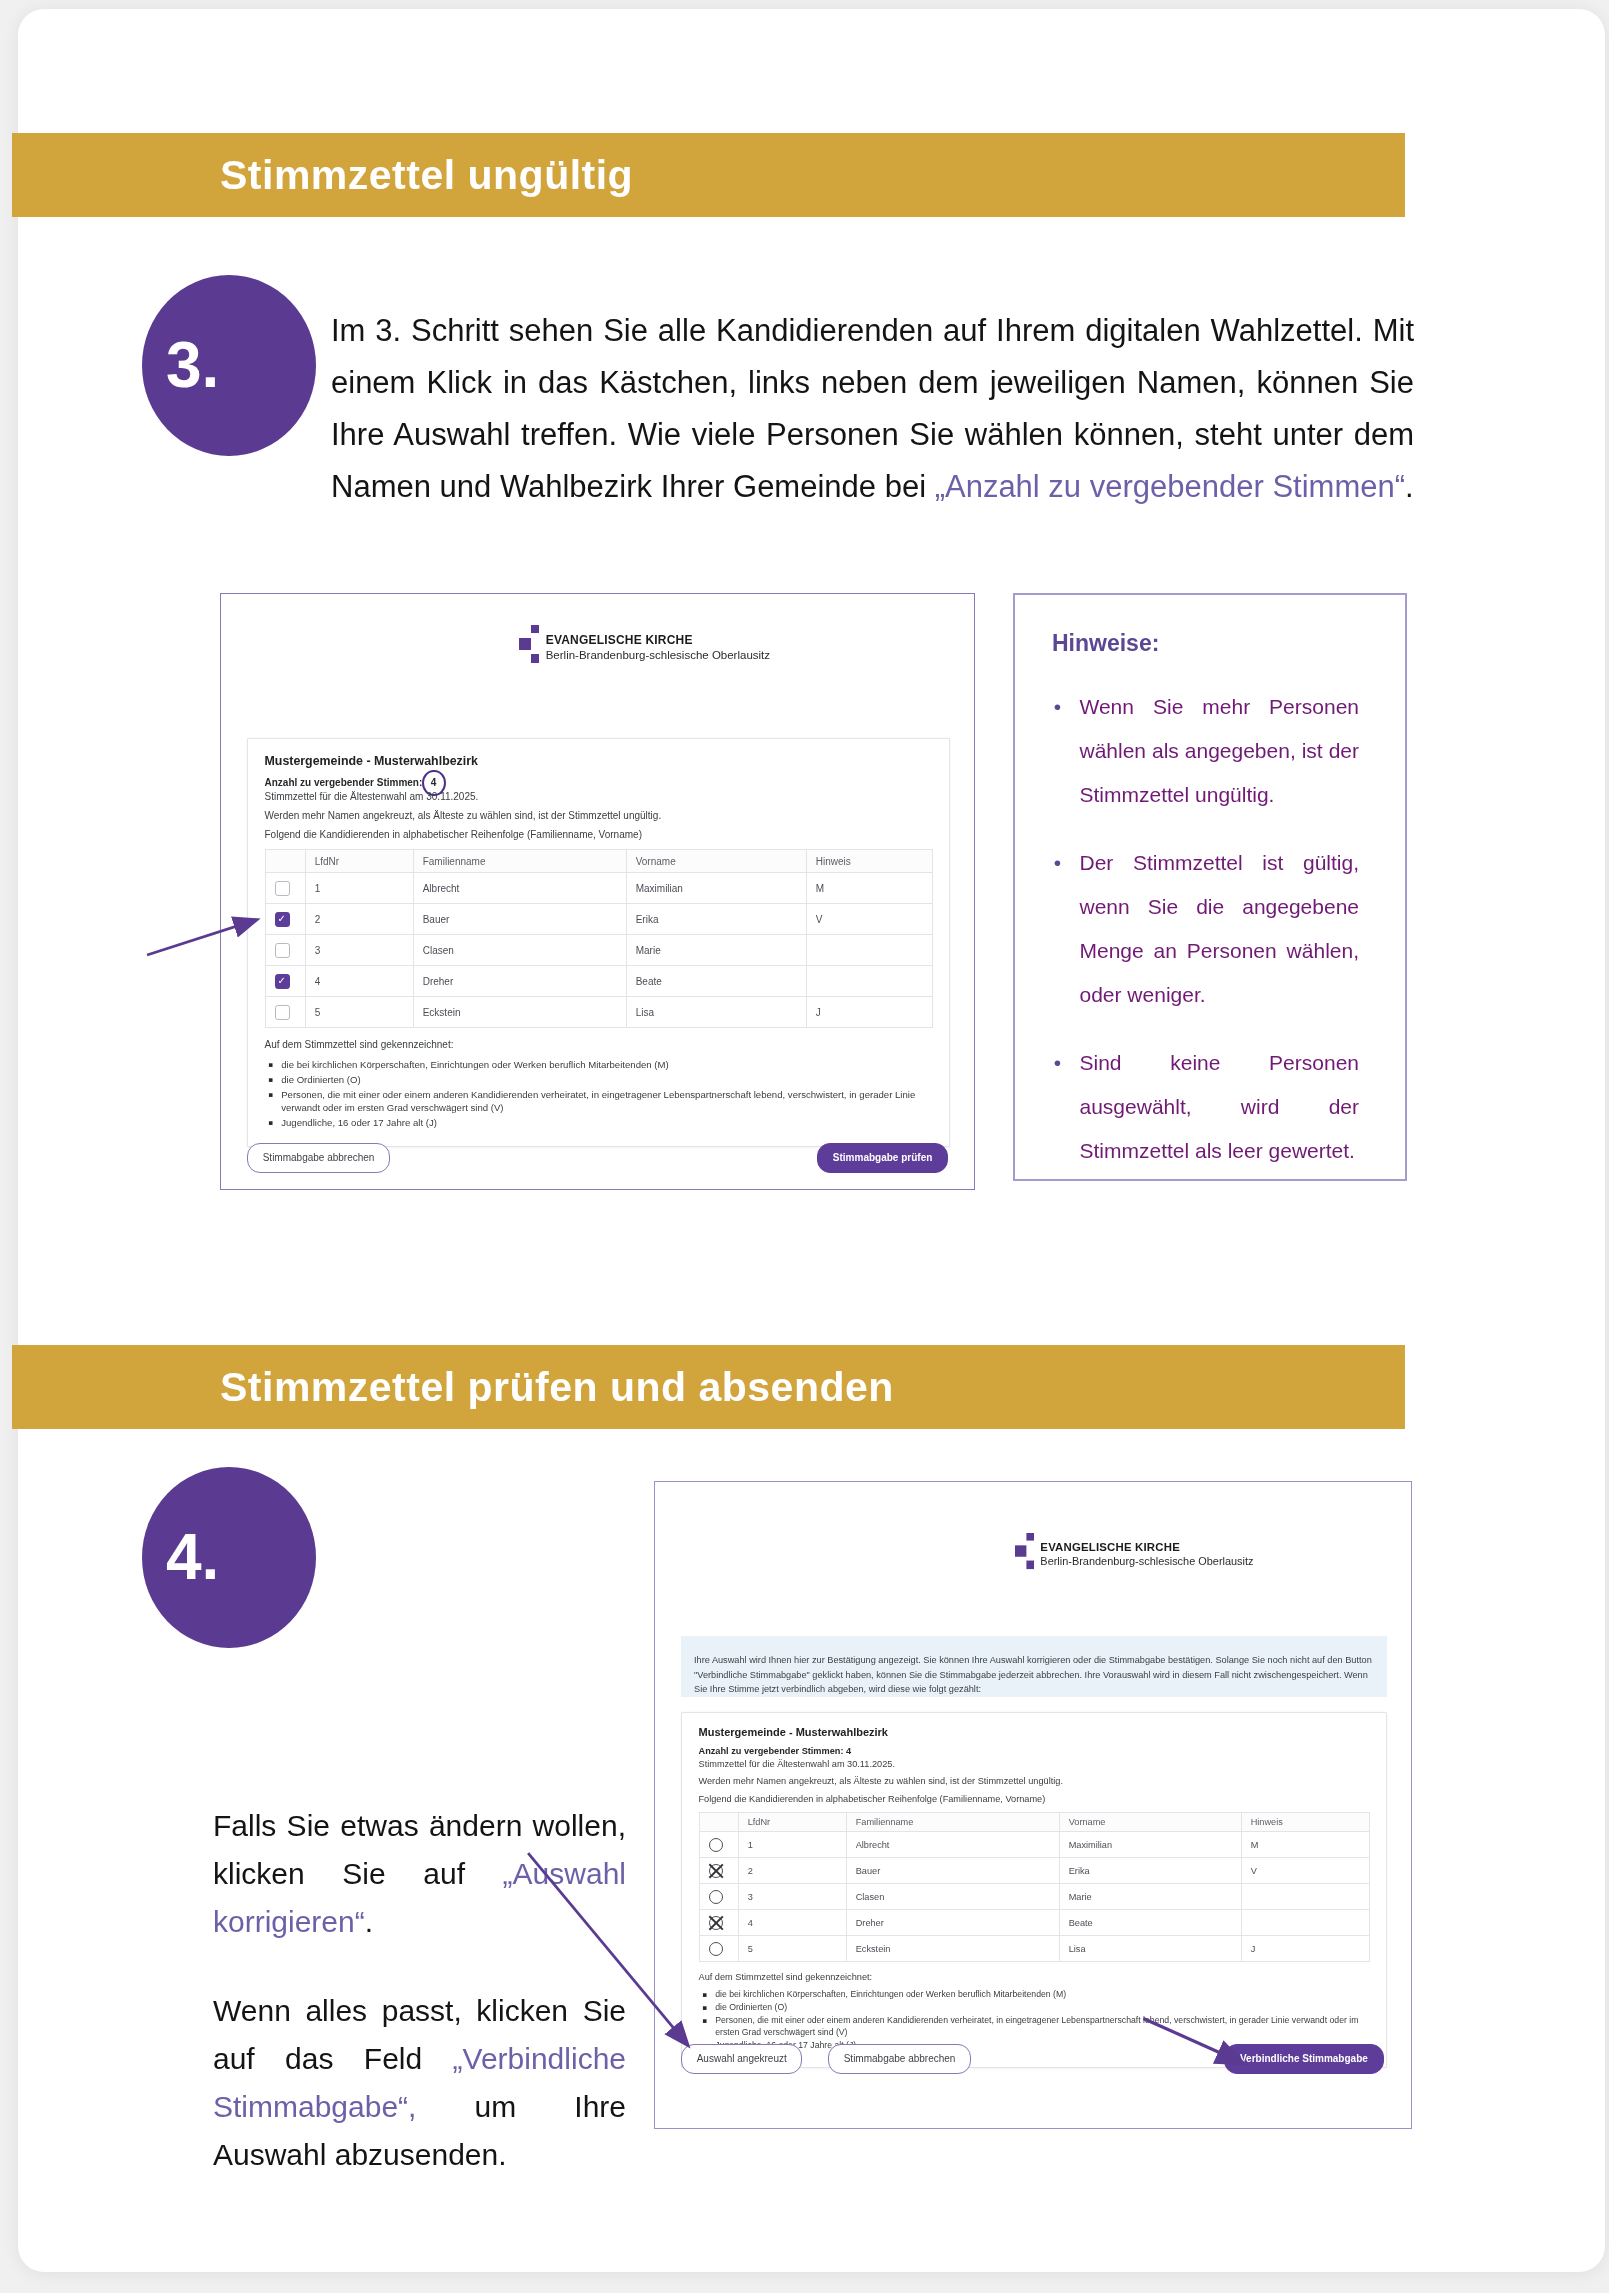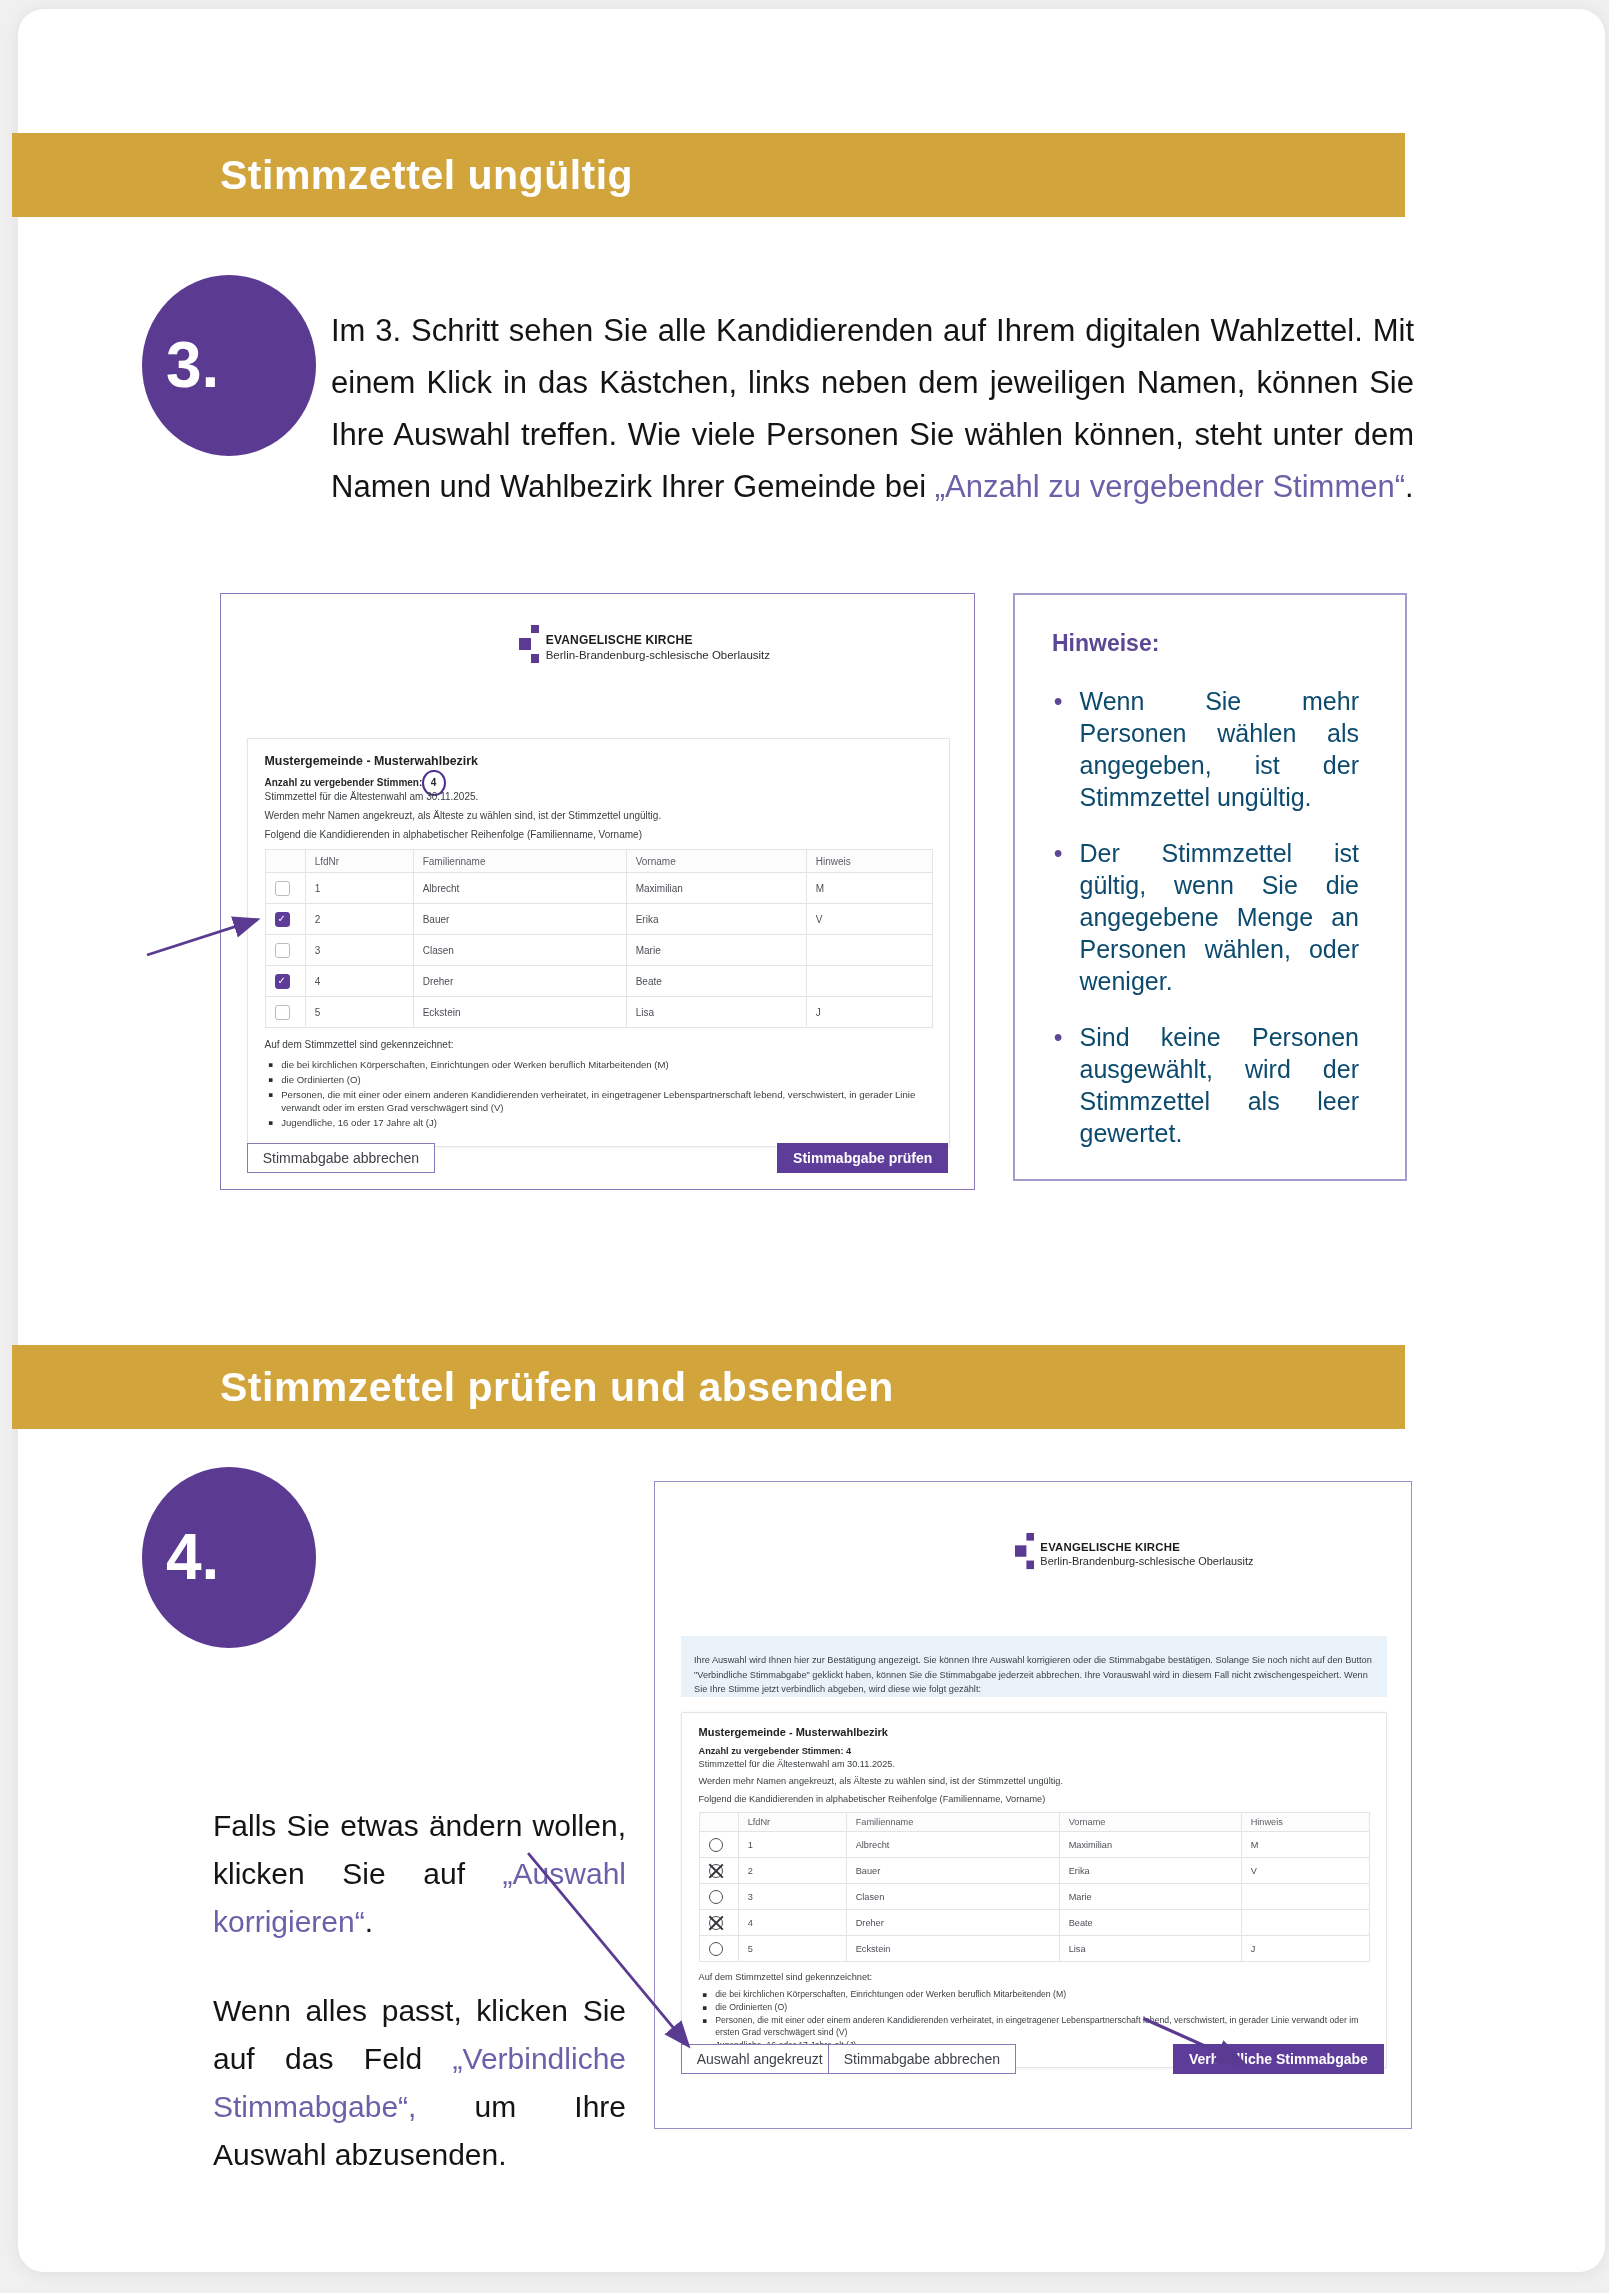--- a/index.html
+++ b/index.html
@@ -48,21 +48,21 @@
   
   #hinweise{
     position:absolute;left:1013px;top:593px;width:394px;height:588px;
     border:2.8px solid #a79bce;background:#fff;box-sizing:border-box;
     padding:35px 46px 27.5px 37px;z-index:4;
   }
   #hinweise .h-title{color:#5b4794;font-size:23px;font-weight:bold;}
   #hinweise ul{list-style:none;margin:27.5px 0 0 0;padding:0;}
   #hinweise li{
     position:relative;padding-left:27.5px;margin-bottom:24px;
-    color:#0c4a6e;font-size:25px;line-height:32px;text-align:justify;
+    color:#701a75;font-size:21px;line-height:44px;text-align:justify;
   }
   #hinweise li::before{content:"•";position:absolute;left:1.8px;top:0;color:#5b4794;}
   
   .shot{position:absolute;background:#fff;border:1.8px solid #8b77b6;z-index:4;box-sizing:border-box;}
   #shot1{left:220px;top:593px;width:755px;height:597px;}
   #shot2{left:654px;top:1481px;width:758px;height:648px;border-color:#9e8ec8;}
   
   .logo{position:absolute;display:flex;}
   #shot1 .logo{left:298px;top:31px;}
   #shot2 .logo{left:360px;top:51px;transform:scale(.95);transform-origin:left top;}
@@ -104,21 +104,21 @@
   
   .rc{display:inline-block;width:12px;height:12px;border:1.4px solid #4c4f55;border-radius:50%;background:#fff;vertical-align:middle;position:relative;}
   .rc.on::before,.rc.on::after{content:"";position:absolute;left:50%;top:50%;width:1.7px;height:19px;background:#323539;}
   .rc.on::before{transform:translate(-50%,-50%) rotate(45deg);}
   .rc.on::after{transform:translate(-50%,-50%) rotate(-45deg);}
   .legend-title{margin-top:11px;font-size:10px;color:#3c4043;}
   ul.legend{list-style:none;margin:7.3px 0 1.8px 3.7px;padding:0;font-size:9.6px;line-height:13.3px;color:#3c4043;}
   ul.legend li{padding-left:13px;position:relative;margin-bottom:1.8px;}
   ul.legend li::before{content:"▪";font-family:"DejaVu Sans",sans-serif;position:absolute;left:0;top:0;font-size:7.3px;color:#26282c;}
   
-  .btn{position:absolute;font-size:14px;border-radius:0;padding:0 14.7px;height:30px;line-height:28.5px;box-sizing:border-box;white-space:nowrap;}
+  .btn{position:absolute;font-size:10px;border-radius:13px;padding:0 14.7px;height:30px;line-height:28.5px;box-sizing:border-box;white-space:nowrap;}
   .btn.outline{background:#fff;border:0.9px solid #8b77b6;color:#3f4248;}
   .btn.fill{background:#5d3d99;border:0.9px solid #5d3d99;color:#fff;font-weight:bold;}
   #btn-cancel-1{left:26px;top:549px;}
   #btn-check-1{right:26px;top:549px;}
   #btn-correct{left:26px;top:562px;}
   #btn-cancel-2{left:173px;top:562px;}
   #btn-submit{right:27.5px;top:562px;}
   
   #shot2 .ctitle{font-size:11px;}
   #shot2 .votes{font-size:9.2px;margin-top:8.3px;}

